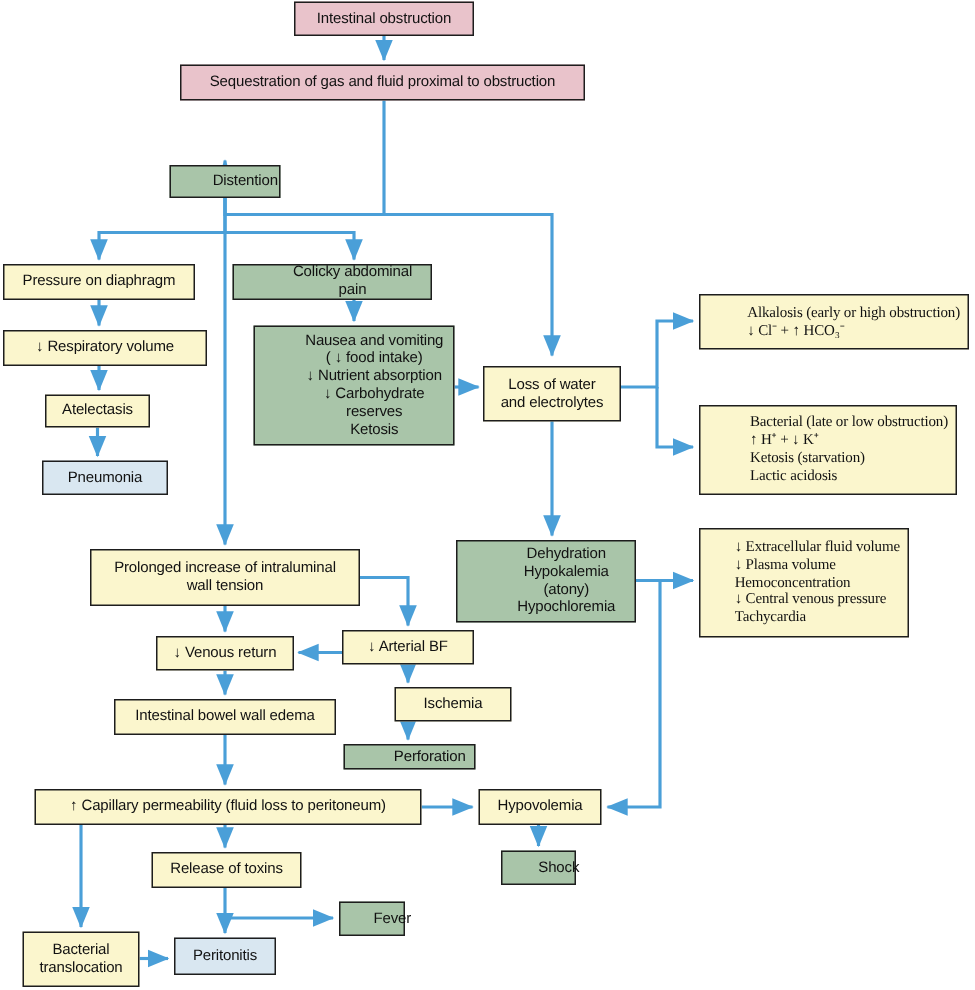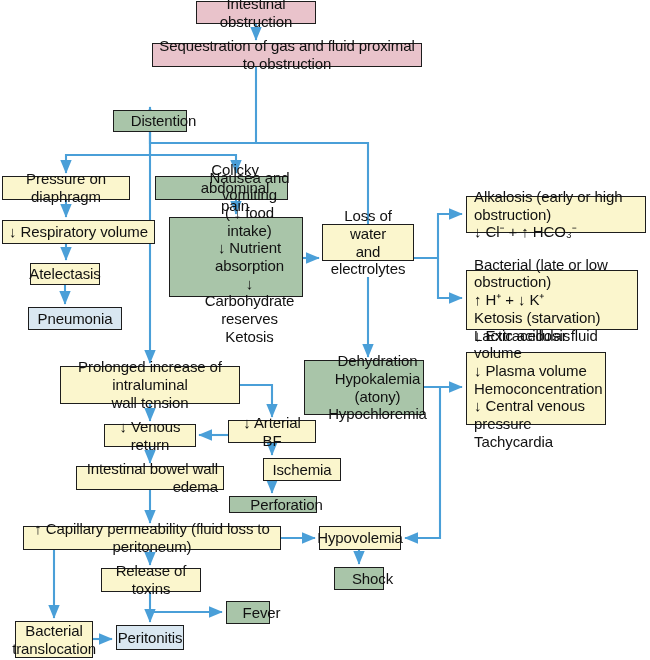--- a/index.html
+++ b/index.html
@@ -29,28 +29,29 @@
     position: absolute;
     box-sizing: border-box;
     border: 1.6px solid #1d1d1d;
     display: flex;
     align-items: center;
     justify-content: center;
     text-align: center;
     color: #111111;
     line-height: 1.18;
     padding: 2px 5px;
-    font-size: 15px;
+    font-size: 10px;
     letter-spacing: -0.1px;
     white-space: pre-line;
   }
   .node.left-align {
-    justify-content: flex-start;
+    justify-content: flex-end;
     text-align: left;
     padding-left: 7px;
+    font-family: Liberation Serif, serif;
   }
   .fill-pink   { background: #e9c3cb; }
   .fill-green  { background: #a9c5a9; padding-left: 32px; }
   .fill-yellow { background: #fbf6cd; }
   .fill-blue   { background: #d9e7f1; }
 </style>
 </head>
 <body>
 
 <div id="canvas">
@@ -120,33 +121,33 @@
       <path d="M150,592 L150,612 L222,612"></path>
 
       <path d="M150,612 L150,622"></path>
 
       <path d="M93,639 L112,639"></path>
     </g>
   </svg>
 
   <div id="nodes">
       <div class="node fill-pink" style="left: 196px; top: 1px; width: 120px; height: 23px;"><span>Intestinal obstruction</span></div>
-      <div class="node fill-pink" style="left: 120px; top: 43px; width: 270px; height: 24px; margin-left: 32px;"><span>Sequestration of gas and fluid proximal to obstruction</span></div>
+      <div class="node fill-pink" style="left: 120px; top: 43px; width: 270px; height: 24px;"><span>Sequestration of gas and fluid proximal to obstruction</span></div>
       <div class="node fill-green" style="left: 113px; top: 110px; width: 74px; height: 22px;"><span>Distention</span></div>
       <div class="node fill-yellow" style="left: 2px; top: 176px; width: 128px; height: 24px;"><span>Pressure on diaphragm</span></div>
-      <div class="node fill-yellow" style="left: 2px; top: 220px; width: 153px; height: 24px; text-align: center;"><span>↓ Respiratory volume</span></div>
+      <div class="node fill-yellow" style="left: 2px; top: 220px; width: 136px; height: 24px; text-align: center;"><span>↓ Respiratory volume</span></div>
       <div class="node fill-yellow" style="left: 30px; top: 263px; width: 70px; height: 22px;"><span>Atelectasis</span></div>
-      <div class="node fill-blue" style="left: 28px; top: 307px; width: 94px; height: 23px;"><span>Pneumonia</span></div>
+      <div class="node fill-blue" style="left: 28px; top: 307px; width: 84px; height: 23px;"><span>Pneumonia</span></div>
       <div class="node fill-green" style="left: 155px; top: 176px; width: 133px; height: 24px;"><span>Colicky abdominal pain</span></div>
       <div class="node fill-green" style="left: 169px; top: 217px; width: 134px; height: 80px;"><span>Nausea and vomiting
 ( ↓ food intake)
 ↓ Nutrient absorption
 ↓ Carbohydrate reserves
 Ketosis</span></div>
-      <div class="node fill-yellow" style="left: 322px; top: 224px; width: 92px; height: 37px;"><span>Loss of water
+      <div class="node fill-yellow" style="left: 322px; top: 244px; width: 92px; height: 37px;"><span>Loss of water
 and electrolytes</span></div>
       <div class="node fill-yellow left-align" style="left: 466px; top: 196px; width: 180px; height: 37px;"><span>Alkalosis (early or high obstruction)
 ↓ Cl⁻ + ↑ HCO₃⁻</span></div>
       <div class="node fill-yellow left-align" style="left: 466px; top: 270px; width: 172px; height: 60px;"><span>Bacterial (late or low obstruction)
 ↑ H⁺ + ↓ K⁺
 Ketosis (starvation)
 Lactic acidosis</span></div>
       <div class="node fill-green" style="left: 304px; top: 360px; width: 120px; height: 55px;"><span>Dehydration
 Hypokalemia (atony)
 Hypochloremia</span></div>

